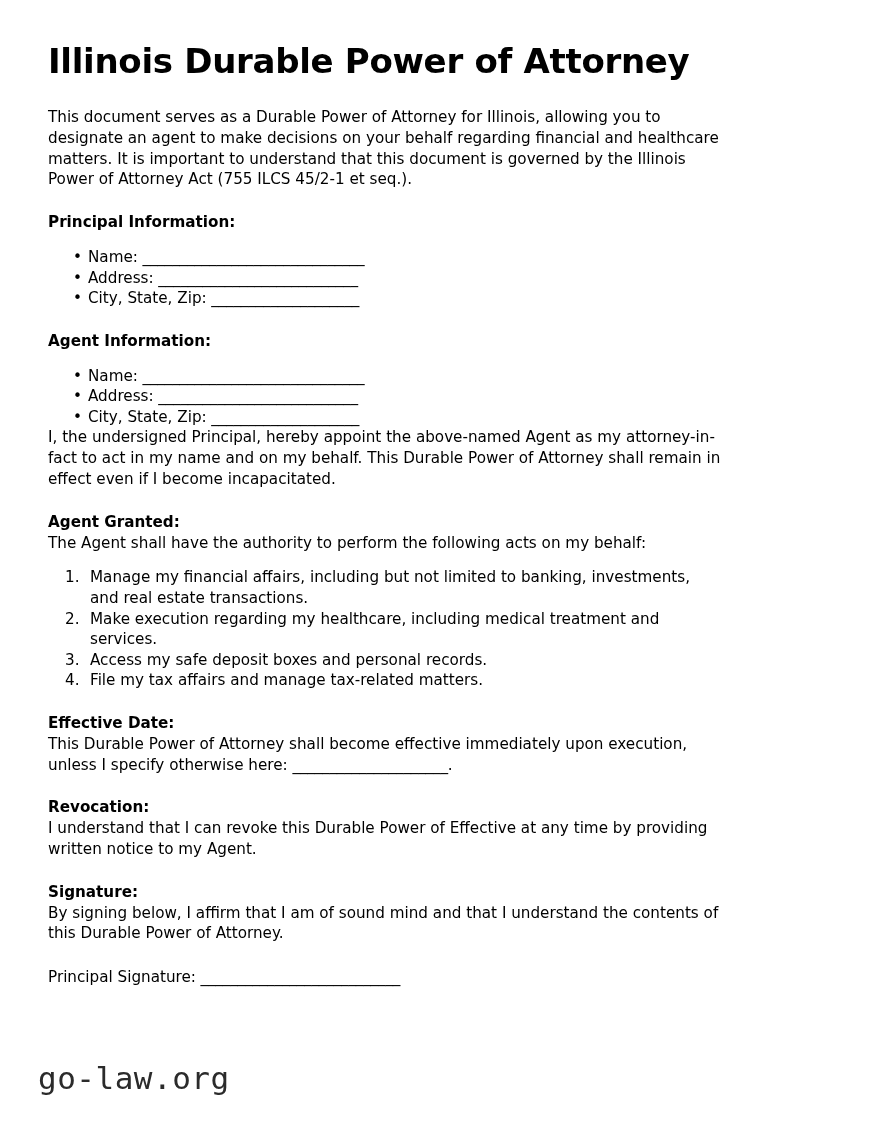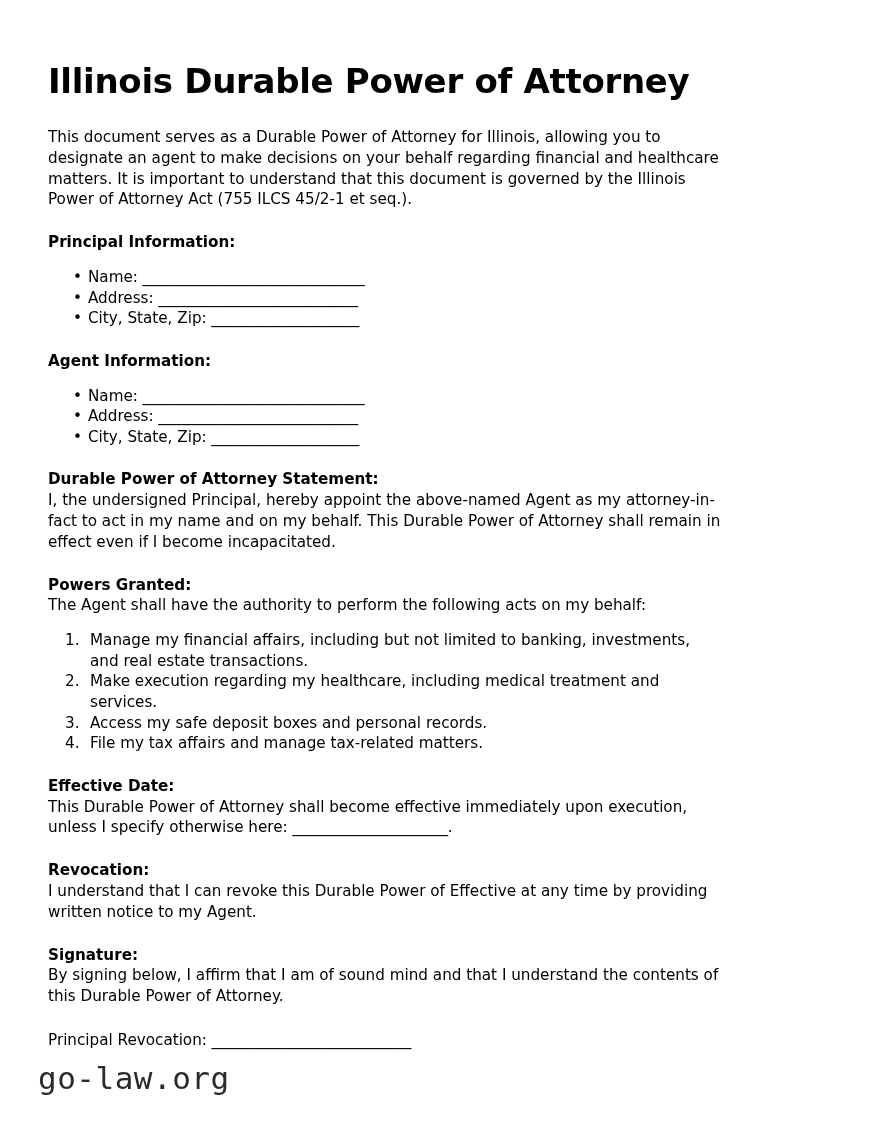--- a/index.html
+++ b/index.html
@@ -15,21 +15,21 @@
     font-family: "DejaVu Sans", sans-serif;
     color: #000000;
   }
   .page {
     position: absolute;
     left: 0; top: 0;
     width: 768px;
     height: 1124px;
     background: #ffffff;
     box-sizing: border-box;
-    padding: 48px 47px 0 48px;
+    padding: 28px 47px 0 48px;
   }
   .doc-title {
     font-size: 34px;
     font-weight: bold;
     letter-spacing: -0.3px;
     margin: 14px 0 26px 0;
     line-height: 1.15;
   }
   p.body-text {
     font-size: 15.2px;
@@ -119,38 +119,37 @@
     <li><span>City, State, Zip:</span><span class="blank"> ____________________</span></li>
   </ul>
 
   <div class="section-heading">Agent Information:</div>
   <ul class="fill-list">
     <li><span>Name:</span><span class="blank"> ______________________________</span></li>
     <li><span>Address:</span><span class="blank"> ___________________________</span></li>
     <li><span>City, State, Zip:</span><span class="blank"> ____________________</span></li>
   </ul>
 
-  <div class="section-heading">Durable Power of Attorney Statement:</div>
   <p class="body-text gap-after-heading">I, the undersigned Principal, hereby appoint the above-named Agent as my attorney-in-fact to act in my name and on my behalf. This Durable Power of Attorney shall remain in effect even if I become incapacitated.</p>
 
-  <div class="section-heading">Powers Granted:</div>
+  <div class="section-heading">Agent Granted:</div>
   <p class="body-text gap-after-heading">The Agent shall have the authority to perform the following acts on my behalf:</p>
   <ol class="powers-list">
     <li>Manage my financial affairs, including but not limited to banking, investments, and real estate transactions.</li>
     <li>Make execution regarding my healthcare, including medical treatment and services.</li>
     <li>Access my safe deposit boxes and personal records.</li>
     <li>File my tax affairs and manage tax-related matters.</li>
   </ol>
 
   <div class="section-heading">Effective Date:</div>
   <p class="body-text gap-after-heading"><span>This Durable Power of Attorney shall become effective immediately upon execution, unless I specify otherwise here: </span><span class="blank">_____________________</span><span>.</span></p>
 
   <div class="section-heading">Revocation:</div>
   <p class="body-text gap-after-heading">I understand that I can revoke this Durable Power of Effective at any time by providing written notice to my Agent.</p>
 
   <div class="section-heading">Signature:</div>
   <p class="body-text gap-after-heading">By signing below, I affirm that I am of sound mind and that I understand the contents of this Durable Power of Attorney.</p>
 
-  <div class="sig-line"><span>Principal Revocation:</span><span class="blank"> ___________________________</span></div>
+  <div class="sig-line"><span>Principal Signature:</span><span class="blank"> ___________________________</span></div>
 
 </div>
 
 <div class="watermark">go-law.org</div>
 
 </body></html>

